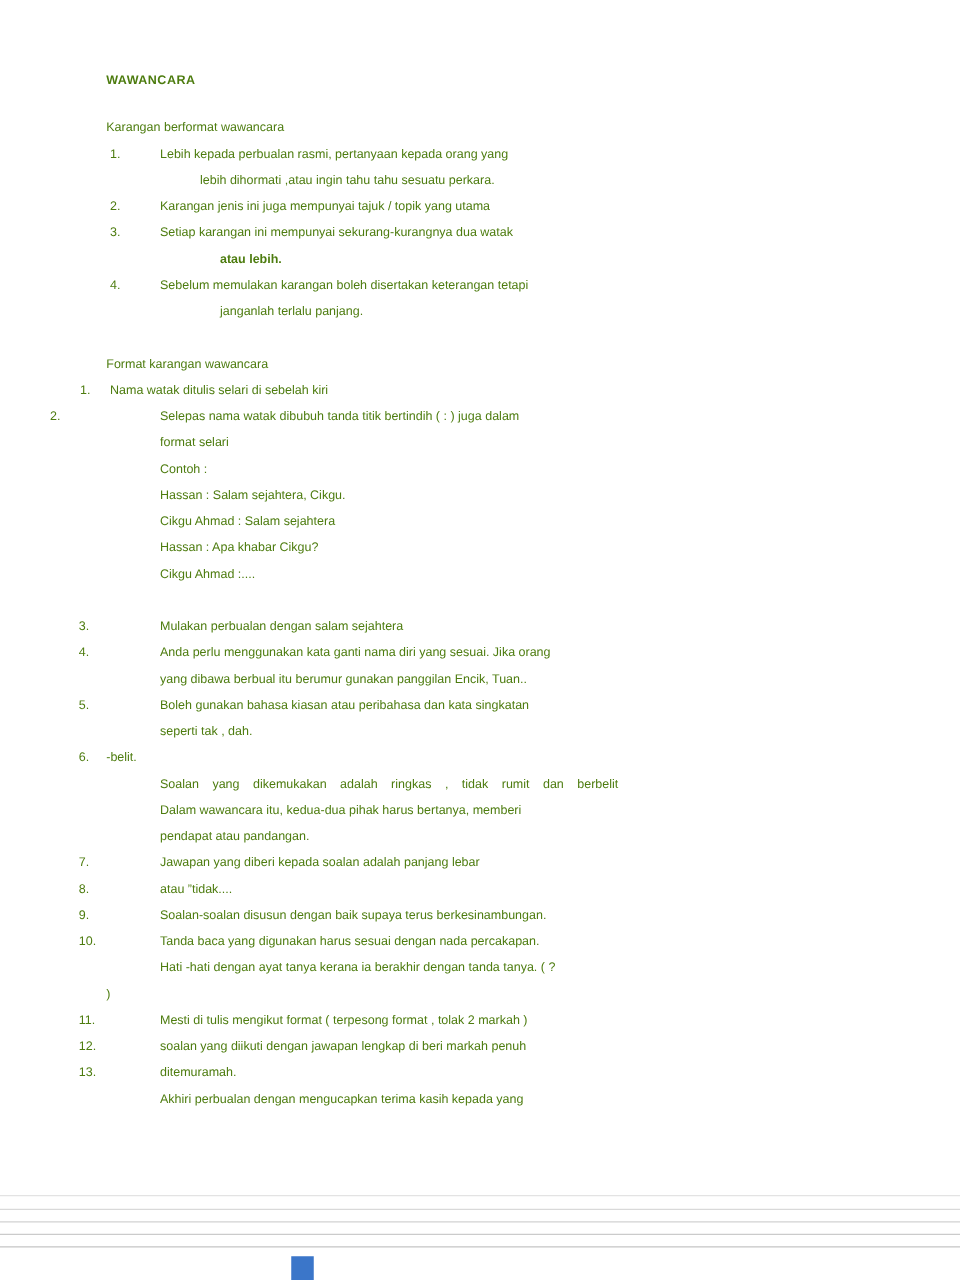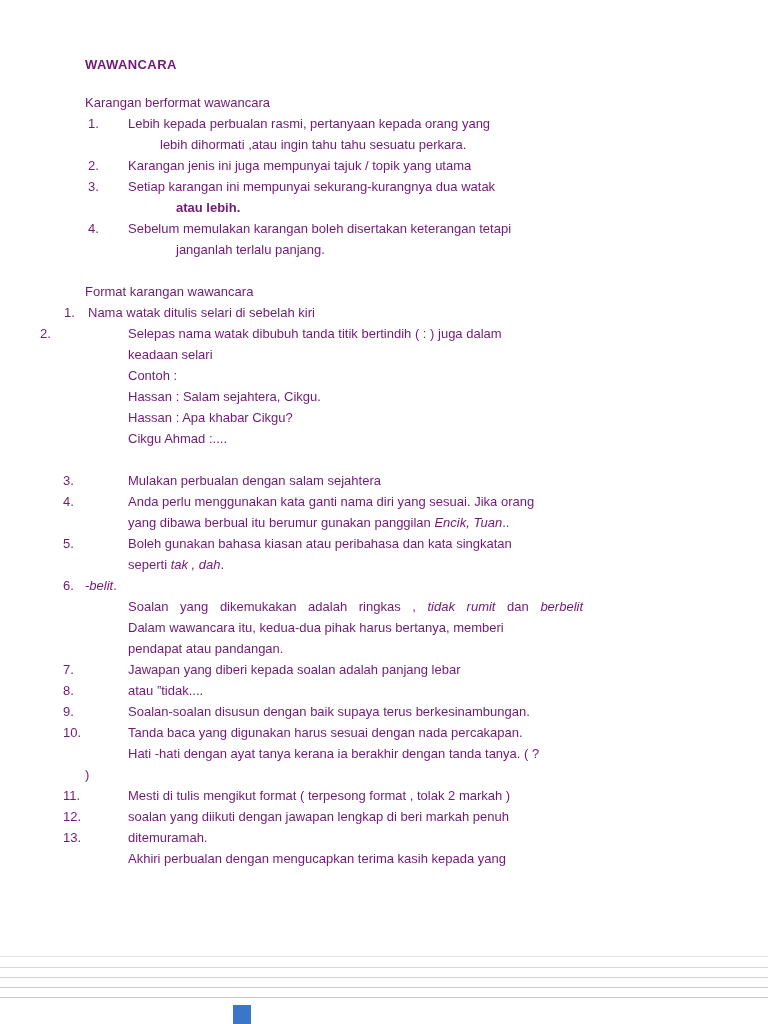--- a/index.html
+++ b/index.html
@@ -4,23 +4,23 @@
 <style>
   * { margin: 0; padding: 0; box-sizing: border-box; }
   html, body { background: #ffffff; }
   .screen {
     position: relative;
     width: 768px;
     height: 1024px;
     background: #ffffff;
     overflow: hidden;
     font-family: "Liberation Sans", "DejaVu Sans", sans-serif;
-    font-size: 13px;
+    font-size: 10px;
     line-height: 21px;
-    color: #701a75;
+    color: #4d7c0f;
   }
   .doc { position: absolute; top: 54px; left: 0; width: 768px; }
   .doc-title { margin-left: 85px; font-weight: bold; letter-spacing: 0.4px; }
   .sec-heading { margin-left: 85px; font-weight: normal; }
   .h1 { margin-top: 17px; }
   .h2 { margin-top: 21px; }
 
   .item { position: relative; }
   .num { position: absolute; top: 0; }
 
@@ -37,21 +37,21 @@
   .listc .num { left: -88px; }
   .listc { margin-bottom: 21px; }
 
   
   .listd .item { margin-left: 128px; }
   .listd .num { left: -65px; }
 
   .line { min-height: 21px; }
   .wide { word-spacing: 8px; }
   .outdent { margin-left: -43px; }
-  .italic { font-style: italic; }
+  .italic { }
 
   .edge-line { position: absolute; left: 0; width: 768px; height: 1px; }
   .blue-marker { position: absolute; left: 233px; top: 1005px; width: 18px; height: 19px; }
 </style>
 </head>
 <body>
 
 <div class="screen">
   <div class="doc">
     <div class="doc-title">WAWANCARA</div>
@@ -94,23 +94,24 @@
           <div>
             <div class="line"><span>Nama watak ditulis selari di sebelah kiri</span></div>
           </div>
         </div>
       </div>
     <div id="fmt-item2" class="listc">
         <div class="item">
           <span class="num">2.</span>
           <div>
             <div class="line"><span>Selepas nama watak dibubuh tanda titik bertindih ( : ) juga dalam</span></div>
-            <div class="line"><span>keadaan selari</span></div>
+            <div class="line"><span>format selari</span></div>
             <div class="line"><span>Contoh :</span></div>
             <div class="line"><span>Hassan : Salam sejahtera, Cikgu.</span></div>
+            <div class="line"><span>Cikgu Ahmad : Salam sejahtera</span></div>
             <div class="line"><span>Hassan : Apa khabar Cikgu?</span></div>
             <div class="line"><span>Cikgu Ahmad :....</span></div>
           </div>
         </div>
       </div>
     <div id="fmt-list" class="listd">
         <div class="item">
           <span class="num">3.</span>
           <div>
             <div class="line"><span>Mulakan perbualan dengan salam sejahtera</span></div>

